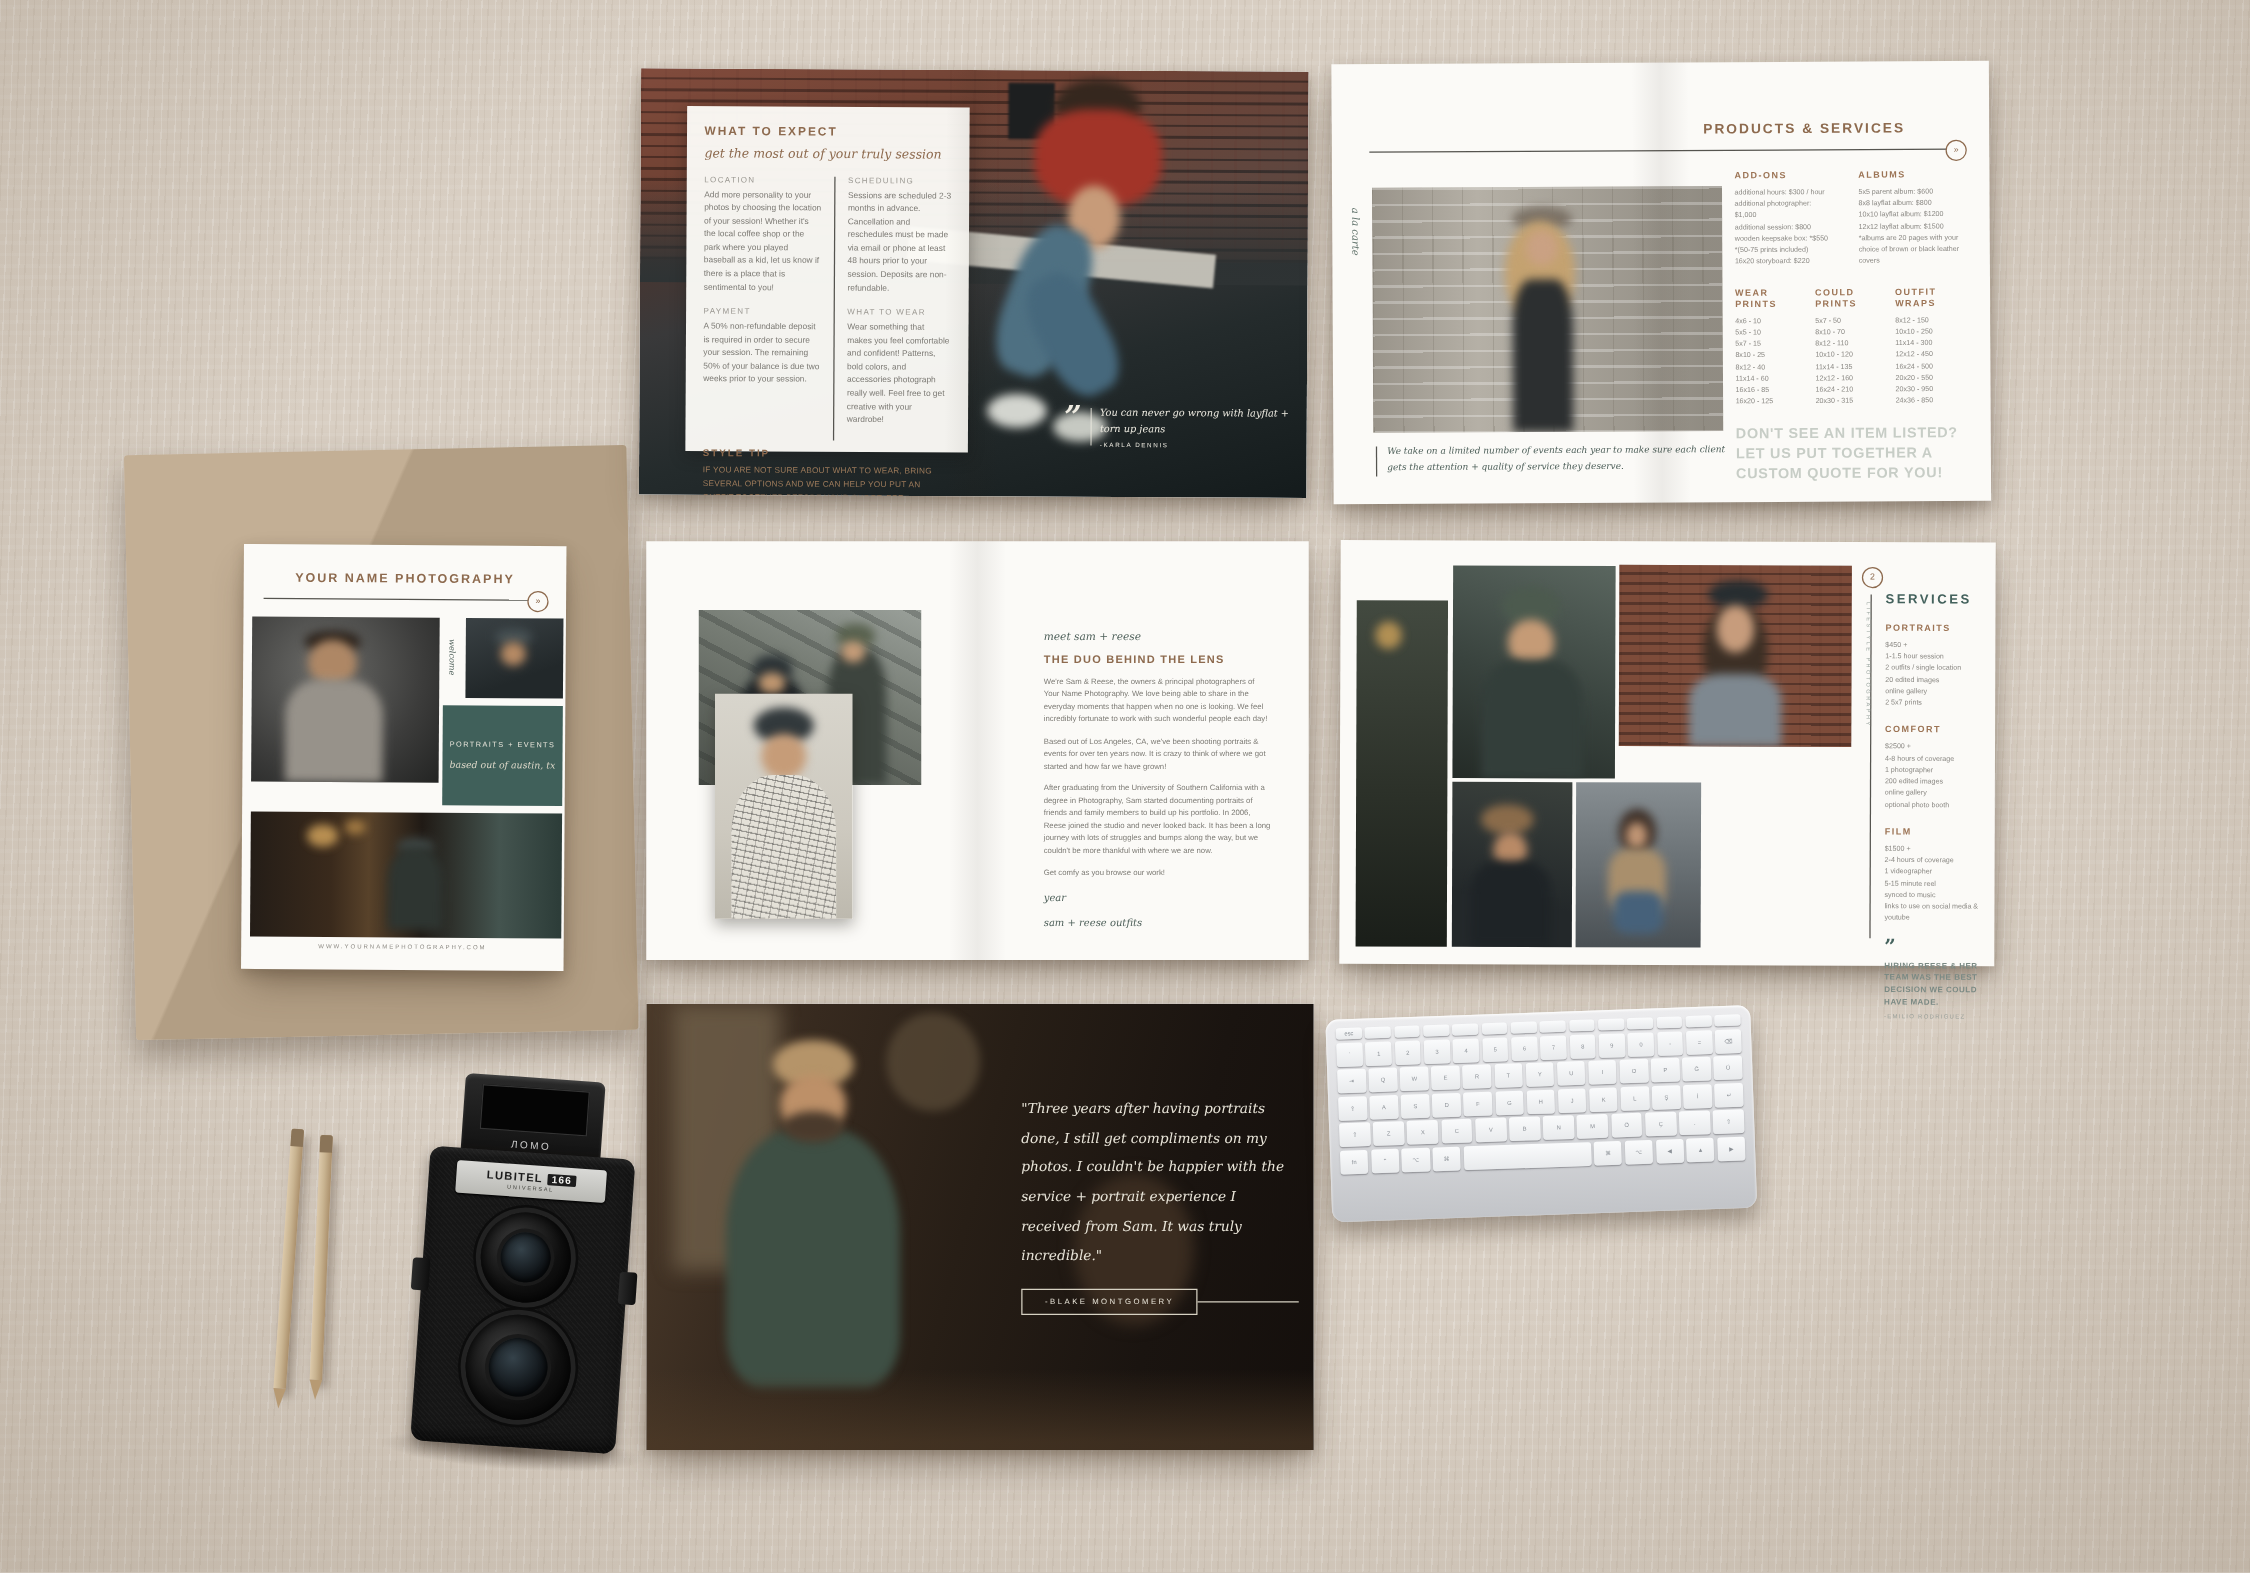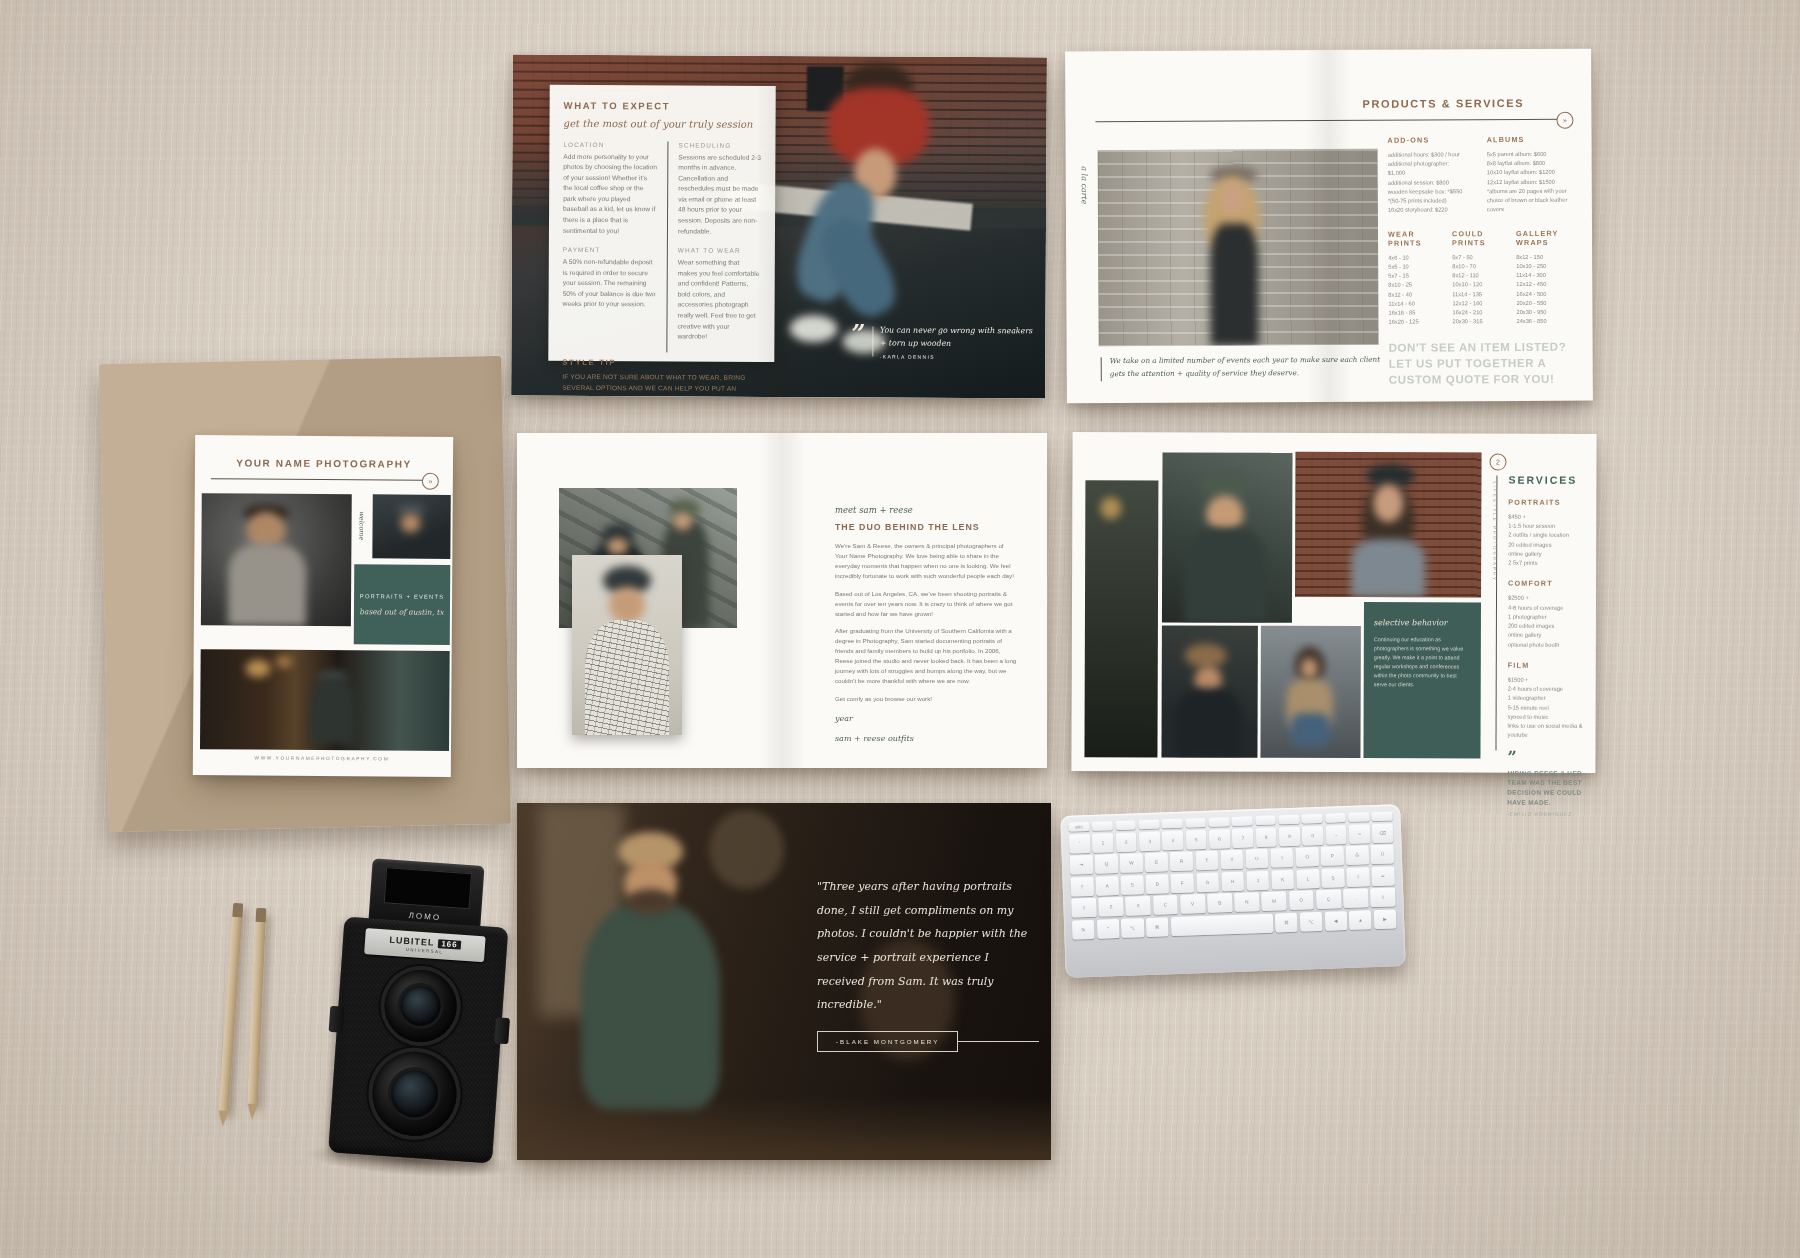--- a/index.html
+++ b/index.html
@@ -258,21 +258,21 @@
         <div class="blob rt-red"></div>
         <div class="blob rt-skin"></div>
       <div class="blob rt-jeans"></div>
         <div class="blob rt-jeans2"></div>
       <div class="blob rt-shoe1"></div>
         <div class="blob rt-shoe2"></div>
       <div class="rt-quote script">
         <span class="rt-qmark">”</span>
         <span class="rt-qline"></span>
         <span>
-          <span class="rt-qtxt" style="display:block;">You can never go wrong with sneakers + torn up wooden</span>
+          <span class="rt-qtxt" style="display:block;">You can never go wrong with layflat + torn up jeans</span>
           <span class="rt-qattr" style="display:block;">-KARLA DENNIS</span>
         </span>
       </div>
     </div>
     <div class="exp-panel">
       <div class="exp-title h-brown">WHAT TO EXPECT</div>
       <div class="exp-script script">get the most out of your truly session</div>
       <div class="exp-cols">
         <div class="exp-col1">
           <p class="mini-h">LOCATION</p>
@@ -352,21 +352,21 @@
         <span class="price-item">5x7  -  50</span>
             <span class="price-item">8x10  -  70</span>
             <span class="price-item">8x12  -  110</span>
             <span class="price-item">10x10  -  120</span>
             <span class="price-item">11x14  -  135</span>
             <span class="price-item">12x12  -  160</span>
             <span class="price-item">16x24  -  210</span>
             <span class="price-item">20x30  -  315</span>
           </div>
         <div>
-          <p class="price-h">GALLERY WRAPS</p>
+          <p class="price-h">OUTFIT WRAPS</p>
 
         <span class="price-item">8x12  -  150</span>
             <span class="price-item">10x10  -  250</span>
             <span class="price-item">11x14  -  300</span>
             <span class="price-item">12x12  -  450</span>
             <span class="price-item">16x24  -  500</span>
             <span class="price-item">20x20  -  550</span>
             <span class="price-item">20x30  -  950</span>
             <span class="price-item">24x36  -  850</span>
           </div>
@@ -454,24 +454,20 @@
     <div class="photo t-capguy">
       <div class="blob tc-cap"></div>
         <div class="blob tc-face"></div>
         <div class="blob tc-body"></div>
     </div>
     <div class="photo t-sit">
       <div class="blob ts-hair"></div>
         <div class="blob ts-face"></div>
         <div class="blob ts-coat"></div>
         <div class="blob ts-jeans"></div>
-    </div>
-    <div class="sv-teal">
-      <div class="sv-teal-script script">selective behavior</div>
-      <p class="sv-teal-body">Continuing our education as photographers is something we value greatly. We make it a point to attend regular workshops and conferences within the photo community to best serve our clients.</p>
     </div>
     <div class="sv-rule"></div>
     <div class="circ sv-circ">2</div>
     <div class="vert sv-vlabel">LIFESTYLE PHOTOGRAPHY</div>
     <div class="sv-col">
       <p class="sv-title">SERVICES</p>
       <div class="sv-pack">
         <p class="price-h">PORTRAITS</p>
 
       <span class="price-item">$450 +</span>

